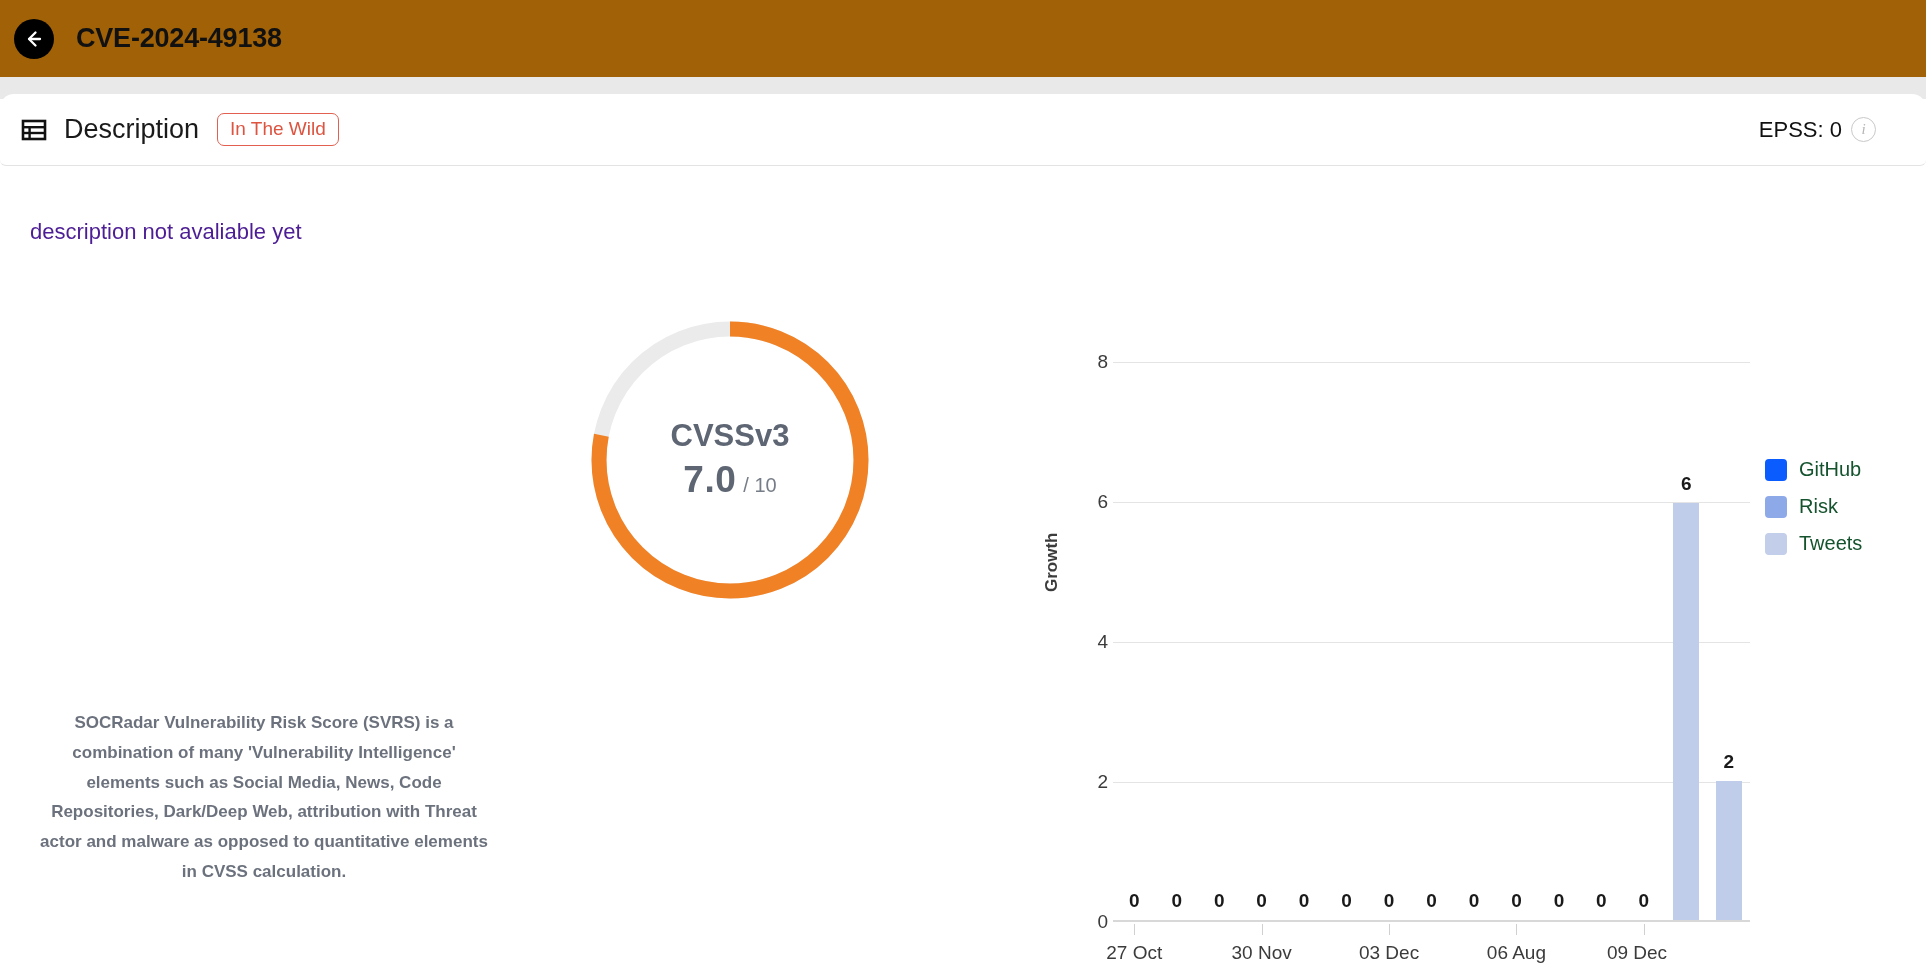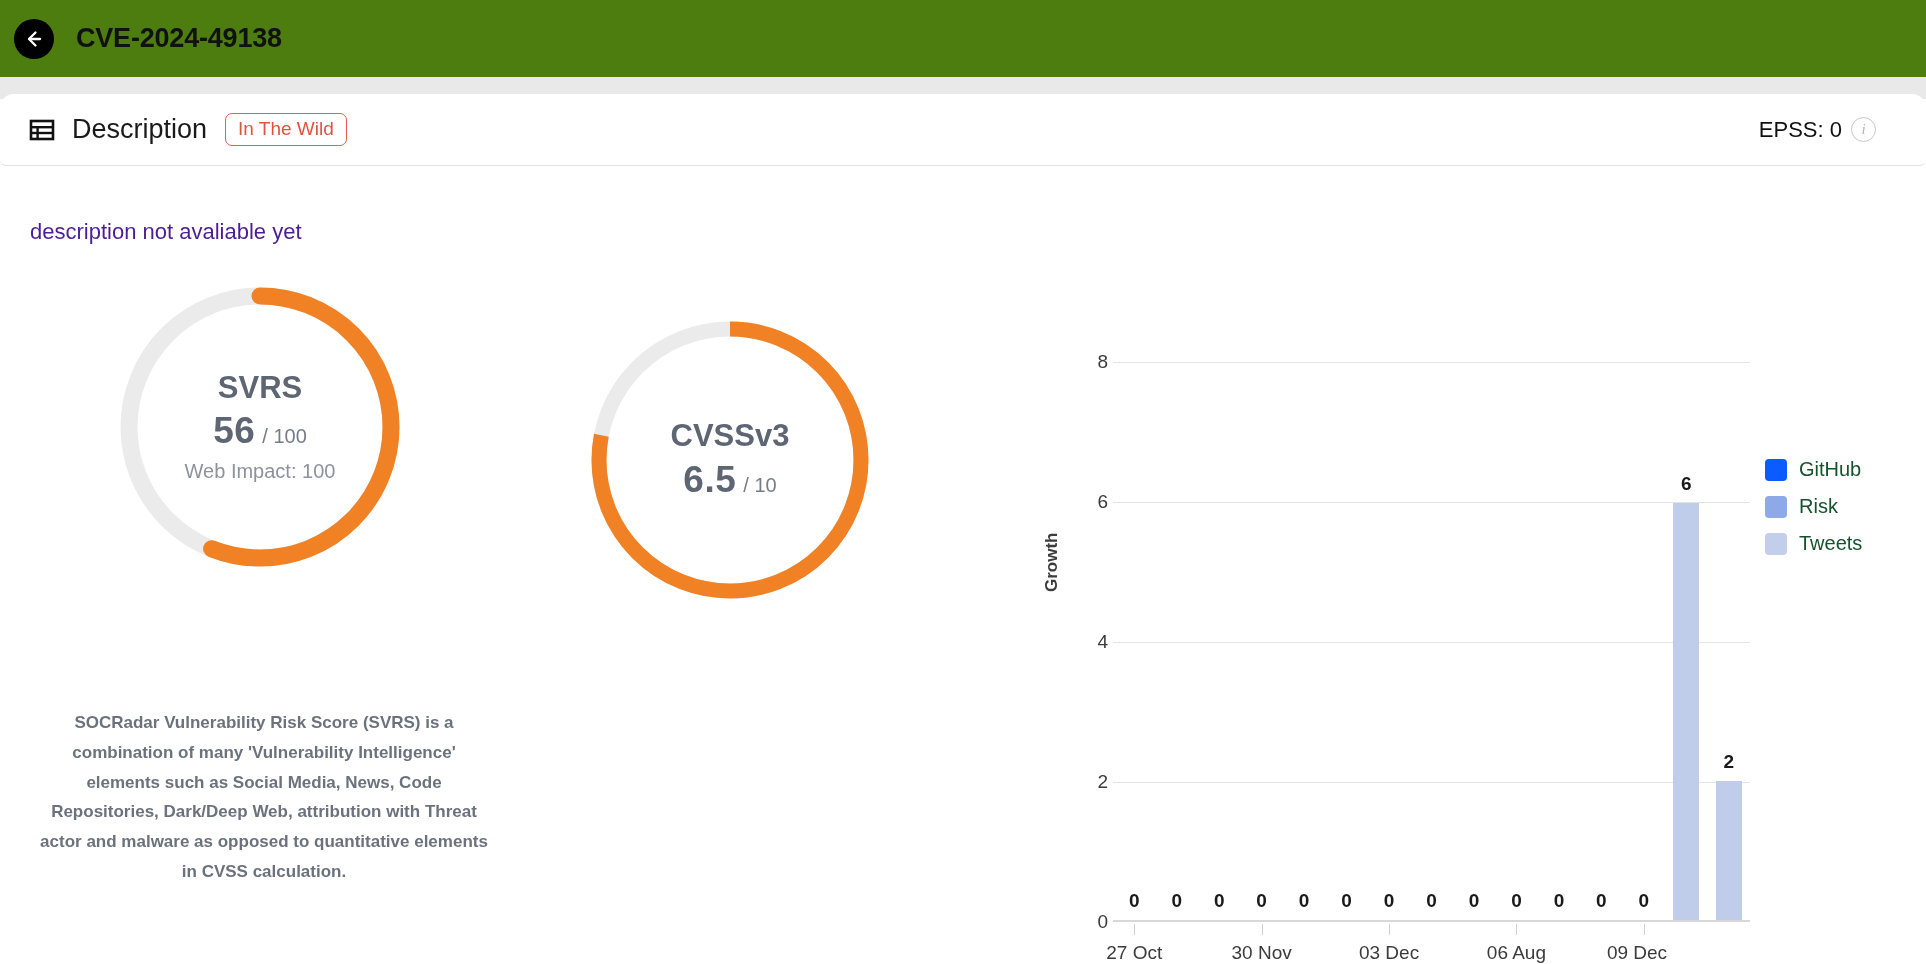--- a/index.html
+++ b/index.html
@@ -8,21 +8,21 @@
     width: 1926px; height: 964px;
     background: #ffffff;
     font-family: "Liberation Sans", sans-serif;
     overflow: hidden;
   }
   .page { position: relative; width: 1926px; height: 964px; background: #ffffff; }
 
   
   .topbar {
     position: absolute; left: 0; top: 0; width: 1926px; height: 77px;
-    background: #4d7c0f; display: flex; align-items: center; padding-left: 14px;
+    background: #a16207; display: flex; align-items: center; padding-left: 14px;
   }
   .back-btn {
     width: 40px; height: 40px; border-radius: 50%; background: #000000;
     display: flex; align-items: center; justify-content: center; cursor: pointer;
     flex: 0 0 auto;
   }
   .back-btn svg { display: block; }
   .cve-title {
     margin-left: 22px; font-size: 27px; font-weight: bold; color: #111111;
     letter-spacing: -0.2px; white-space: nowrap;
@@ -34,21 +34,21 @@
     background: #e9e9e9;
   }
 
   
   .card {
     position: absolute; left: 0; top: 94px; width: 1926px; height: 870px;
     background: #ffffff; border-radius: 14px 14px 0 0;
   }
   .card-header {
     position: relative; height: 72px; display: flex; align-items: center;
-    padding: 0 24px 0 28px; border-bottom: 1px solid #e3e3e3; border-radius: 6px;
+    padding: 0 24px 0 20px; border-bottom: 1px solid #e3e3e3; border-radius: 6px;
   }
   .grid-icon { width: 28px; height: 28px; flex: 0 0 auto; }
   .desc-label {
     margin-left: 16px; font-size: 27px; color: #1a1a1a; font-weight: normal;
     white-space: nowrap;
   }
   .wild-badge {
     margin-left: 18px; border: 1px solid #e1604f; color: #dd5440;
     border-radius: 7px; font-size: 19px; padding: 4px 12px 5px;
     white-space: nowrap; line-height: 1.15; cursor: pointer;
@@ -180,44 +180,30 @@
       <span class="epss-wrap">
         <span class="epss-text"><b>EPSS:</b> <span>0</span></span>
         <span class="info-icon">i</span>
       </span>
     </div>
 
     <div class="desc-text">description not avaliable yet</div>
 
     <div class="gauges">
 
-      <div class="gauge gauge-svrs">
-        <svg width="310" height="310" viewBox="0 0 310 310" aria-hidden="true">
-          <circle cx="155" cy="155" r="131" fill="none" stroke="#ebebeb" stroke-width="17"></circle>
-          <circle id="svrs-arc" cx="155" cy="155" r="131" fill="none" stroke="#f08125" stroke-width="17" stroke-linecap="round" transform="rotate(-90 155 155)" stroke-dasharray="460.93447413469454 362.1628011058313"></circle>
-        </svg>
-        <div class="gauge-inner">
-          <div class="gauge-name">SVRS</div>
-          <div class="gauge-score">
-            <span class="big">56</span>
-            <span class="small">/ 100</span>
-          </div>
-          <div class="gauge-sub">Web Impact: 100</div>
-        </div>
-      </div>
 
       <div class="gauge gauge-cvss">
         <svg width="310" height="310" viewBox="0 0 310 310" aria-hidden="true">
           <circle cx="155" cy="155" r="131" fill="none" stroke="#ebebeb" stroke-width="15"></circle>
           <circle id="cvss-arc" cx="155" cy="155" r="131" fill="none" stroke="#f08125" stroke-width="15" stroke-linecap="butt" transform="rotate(-90 155 155)" stroke-dasharray="642.0158746876102 181.08140055291565"></circle>
         </svg>
         <div class="gauge-inner">
           <div class="gauge-name">CVSSv3</div>
           <div class="gauge-score">
-            <span class="big">6.5</span>
+            <span class="big">7.0</span>
             <span class="small">/ 10</span>
           </div>
         </div>
       </div>
 
     </div>
 
     <div class="svrs-note">SOCRadar Vulnerability Risk Score (SVRS) is a combination of many 'Vulnerability Intelligence' elements such as Social Media, News, Code Repositories, Dark/Deep Web, attribution with Threat actor and malware as opposed to quantitative elements in CVSS calculation.</div>
 
     <div class="chart">

